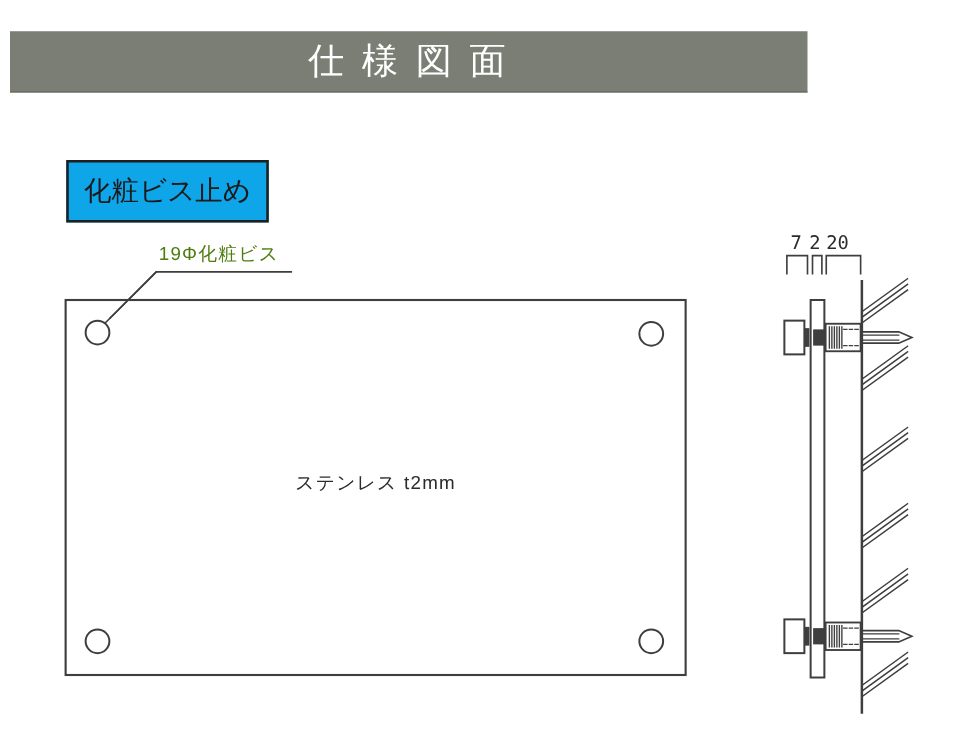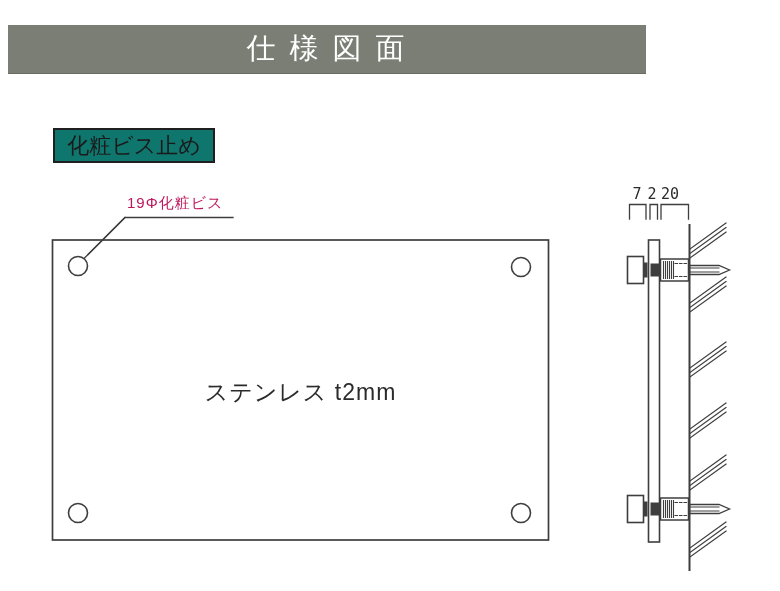--- a/index.html
+++ b/index.html
@@ -10,32 +10,32 @@
   .header-bar {
     position:absolute; left:8px; top:25px; width:638px; height:48px;
     background:#7a7e74; border-bottom:1px solid #666a60;
     display:flex; align-items:center; justify-content:center;
   }
   .header-title {
     color:#ffffff; font-size:29px; letter-spacing:3px; font-weight:400;
     white-space:pre;
   }
   .method-box {
-    position:absolute; left:53px; top:128px; width:162px; height:35px;
+    position:absolute; left:53px; top:128px; width:162px; height:50px;
     border:2px solid #1f1f1f; box-sizing:border-box;
-    display:flex; align-items:center; justify-content:center; background:#0f766e;
+    display:flex; align-items:center; justify-content:center; background:#0ea5e9;
   }
   .method-label { font-size:22px; color:#1a1a1a; letter-spacing:0px; white-space:nowrap; }
   .callout-text {
-    position:absolute; left:127px; top:194px; font-size:15px; color:#be185d;
+    position:absolute; left:127px; top:194px; font-size:15px; color:#4d7c0f;
     letter-spacing:1px; white-space:nowrap;
   }
   .material-text {
     position:absolute; left:52px; top:377px; width:497px; text-align:center;
-    font-size:23px; color:#2b2b2b; letter-spacing:1px;
+    font-size:15px; color:#2b2b2b; letter-spacing:1px;
   }
   .dim-label {
     position:absolute; top:185px; font-family:"DejaVu Sans Mono", monospace;
     font-size:15px; color:#2b2b2b; text-align:center;
   }
   .dim-7  { left:629px; width:16px; }
   .dim-2  { left:644px; width:16px; }
   .dim-20 { left:659px; width:22px; }
   svg.drawing { position:absolute; left:0; top:0; }
 </style>

